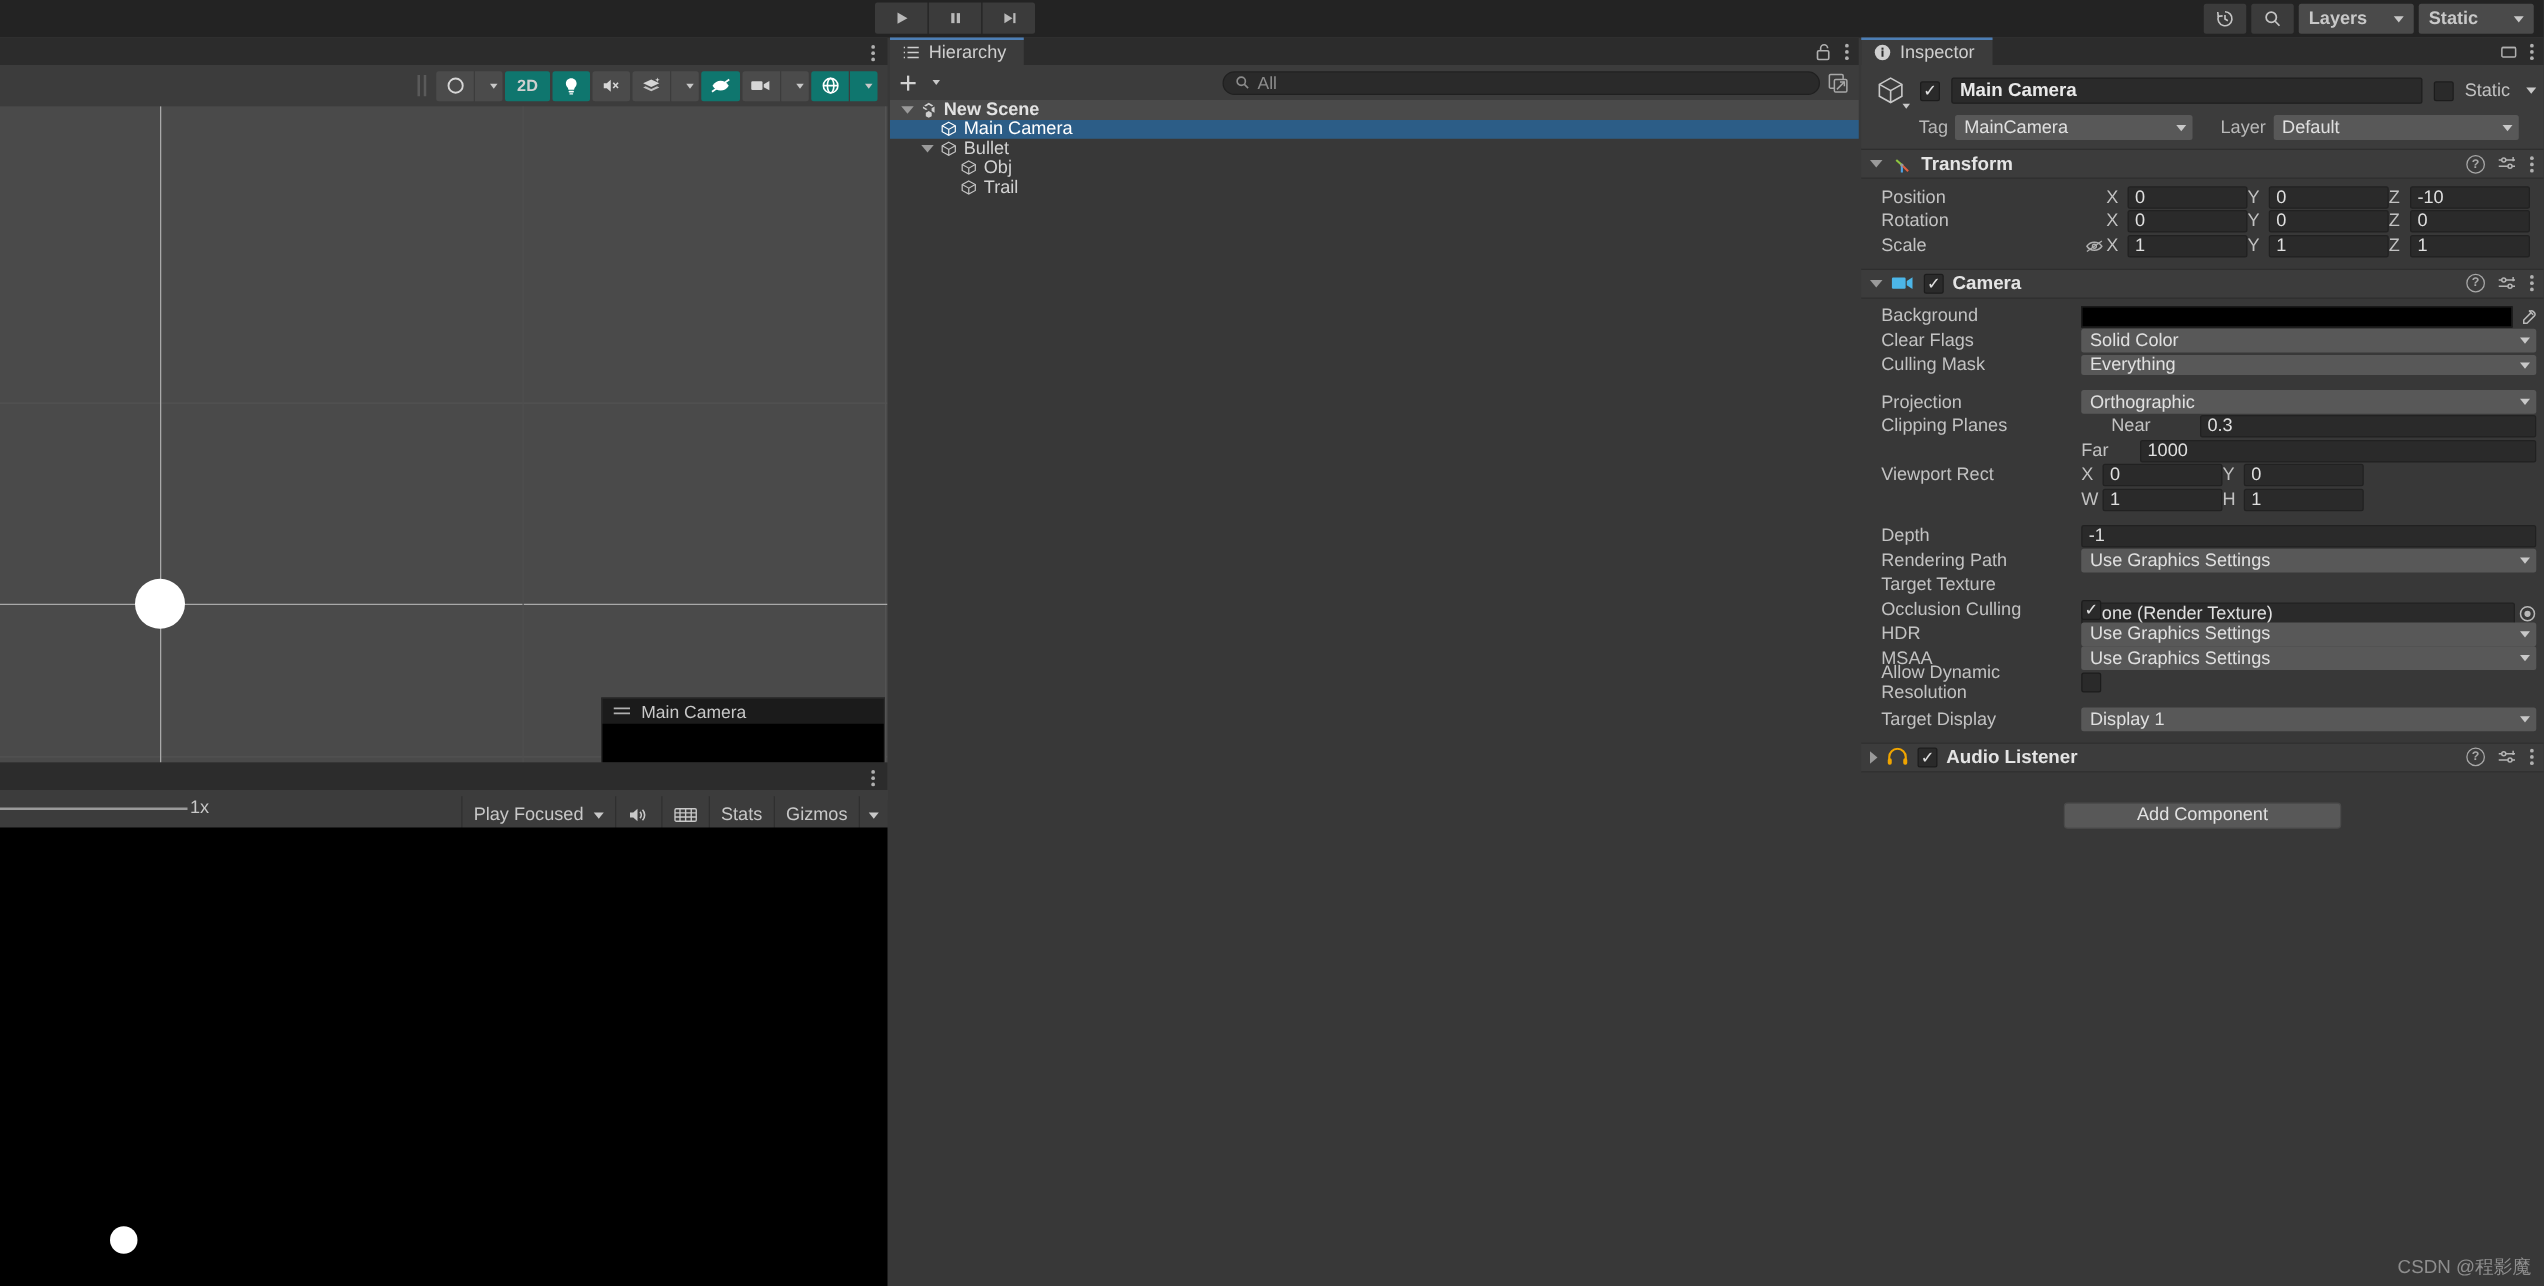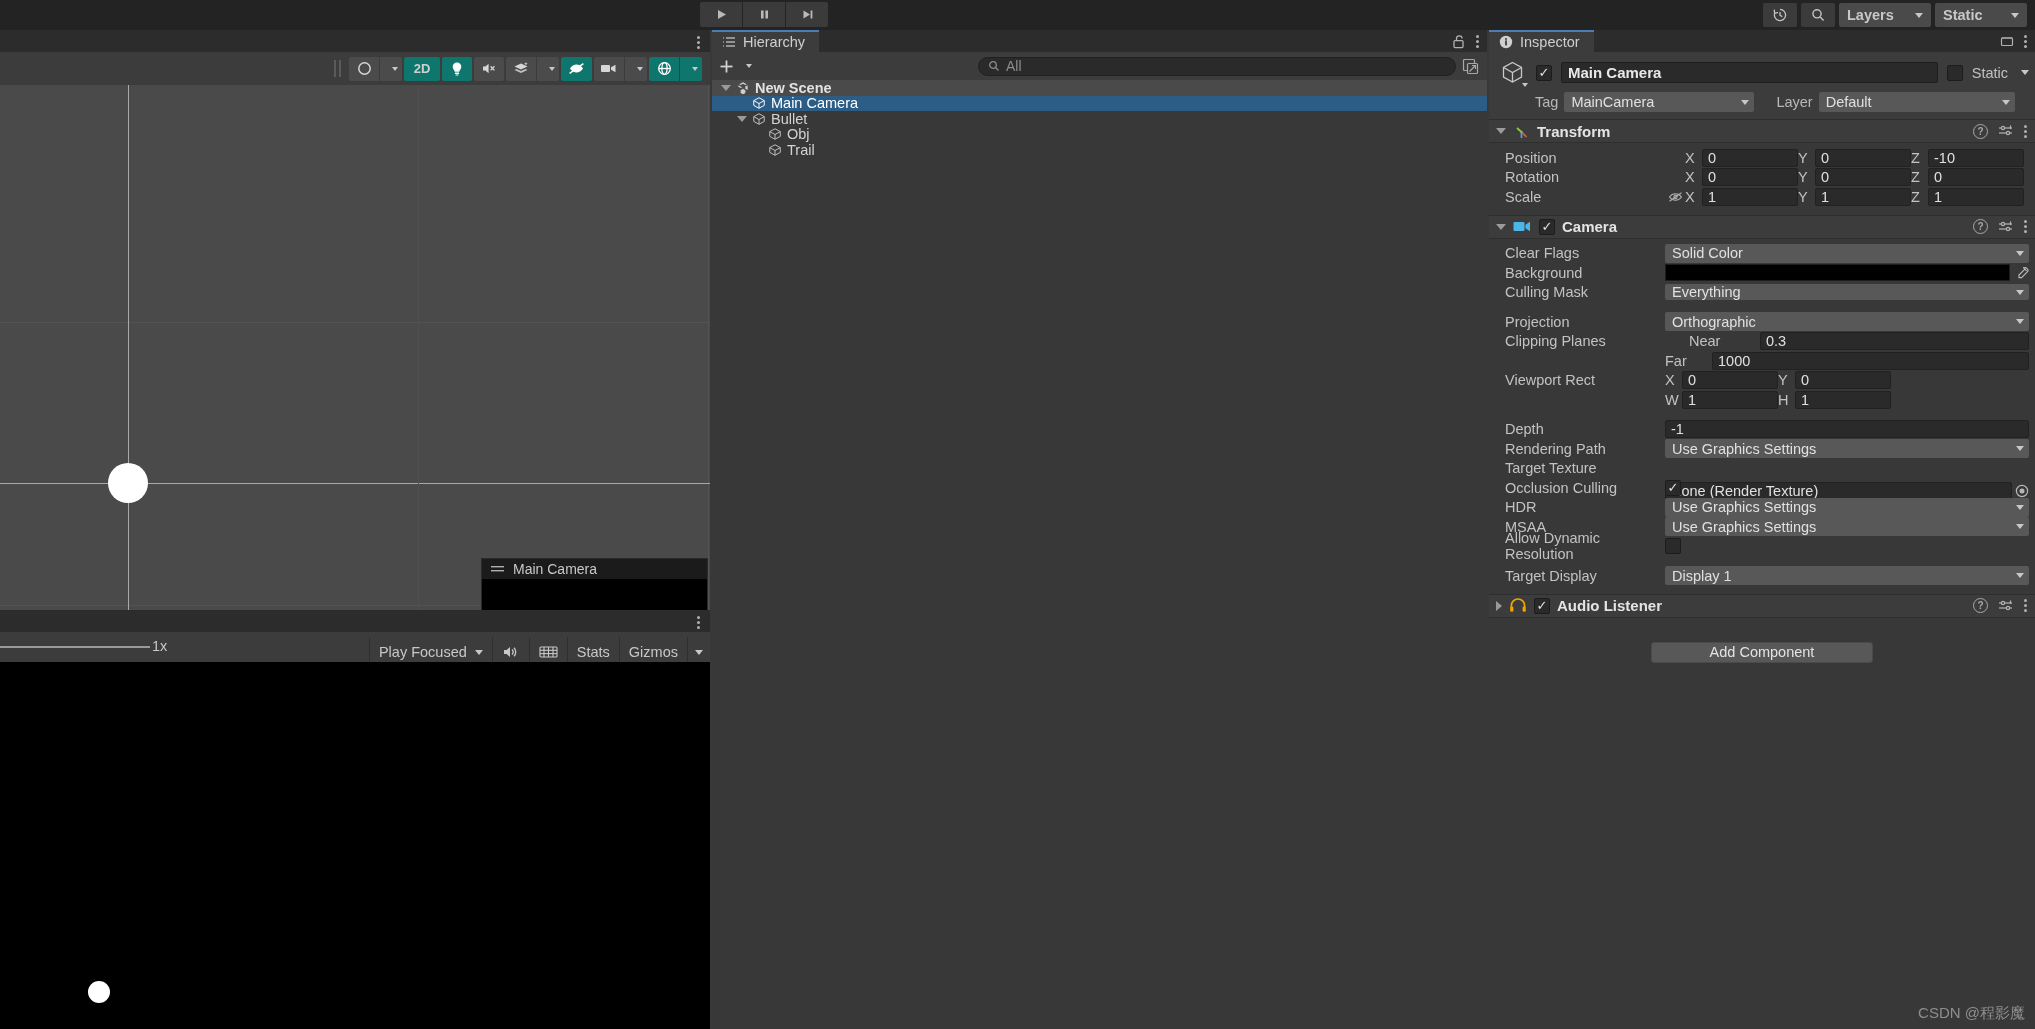--- a/index.html
+++ b/index.html
@@ -711,33 +711,33 @@
             </svg>
             <span class="kebab">
               <i></i>
               <i></i>
               <i></i>
             </span>
           </span>
         </div>
         <div class="comp-body">
           <div class="frow">
-            <span class="flabel">Clear Flags</span>
-            <div class="dd" style="flex:1;height:19px;">
-              <span>Solid Color</span>
-              <span class="caret"></span>
-            </div>
-          </div>
-          <div class="frow">
             <span class="flabel">Background</span>
             <div style="flex:1;display:flex;align-items:center;gap:4px;">
               <div style="flex:1;height:17px;background:#000000;border:1px solid #1e1e1e;"></div>
               <svg width="15" height="15" viewBox="0 0 15 15" fill="none" stroke="#b8b8b8" stroke-width="1.2">
                 <path d="M9.2 2.4l3.4 3.4M10.9 4.1L5 10v2.6h2.6L13.5 6.7a1.8 1.8 0 0 0 0-2.6l-1-1a1.8 1.8 0 0 0-2.6 0z"></path>
               </svg>
+            </div>
+          </div>
+          <div class="frow">
+            <span class="flabel">Clear Flags</span>
+            <div class="dd" style="flex:1;height:19px;">
+              <span>Solid Color</span>
+              <span class="caret"></span>
             </div>
           </div>
           <div class="frow">
             <span class="flabel">Culling Mask</span>
             <div class="dd" style="flex:1;height:16px;">
               <span>Everything</span>
               <span class="caret"></span>
             </div>
           </div>
           <div style="height: 10px;"></div>

